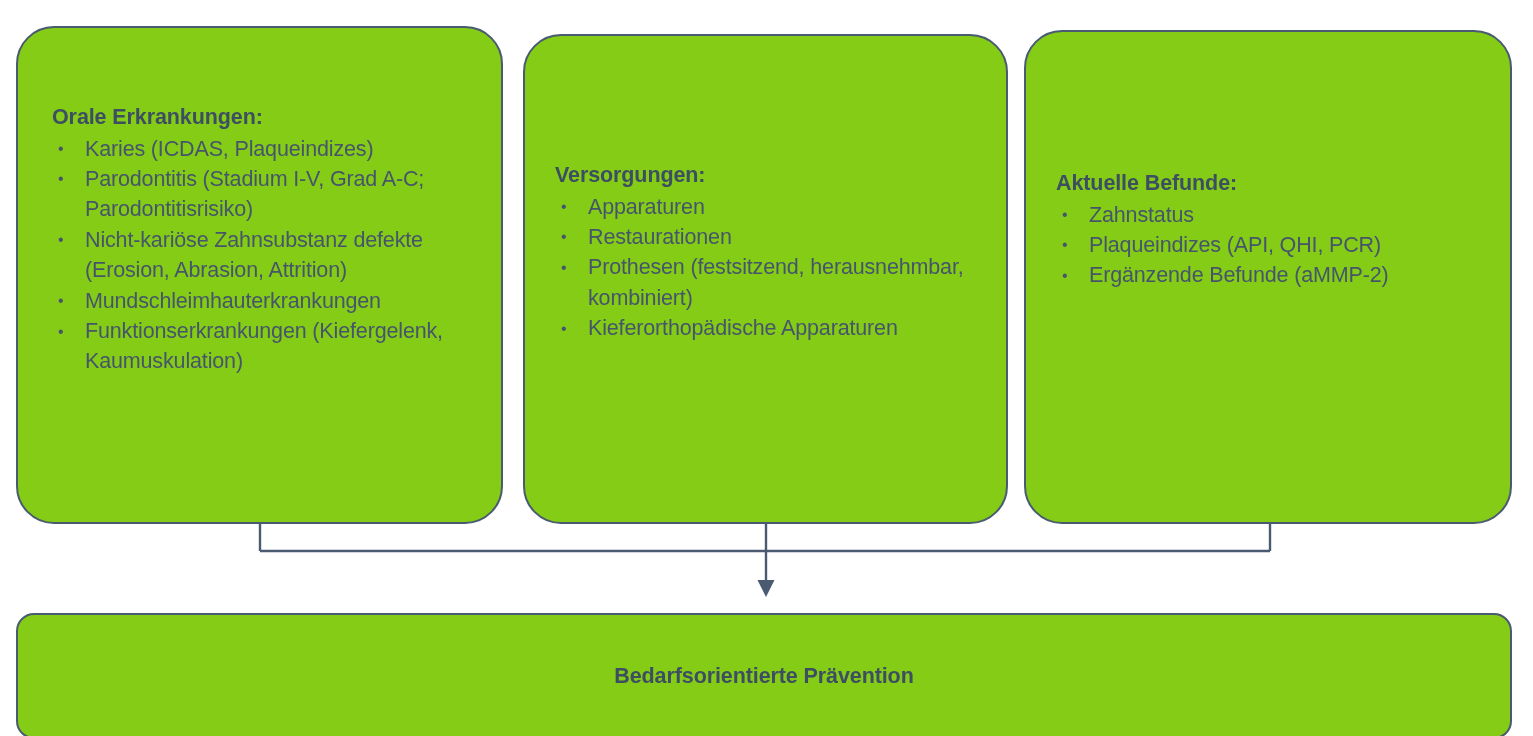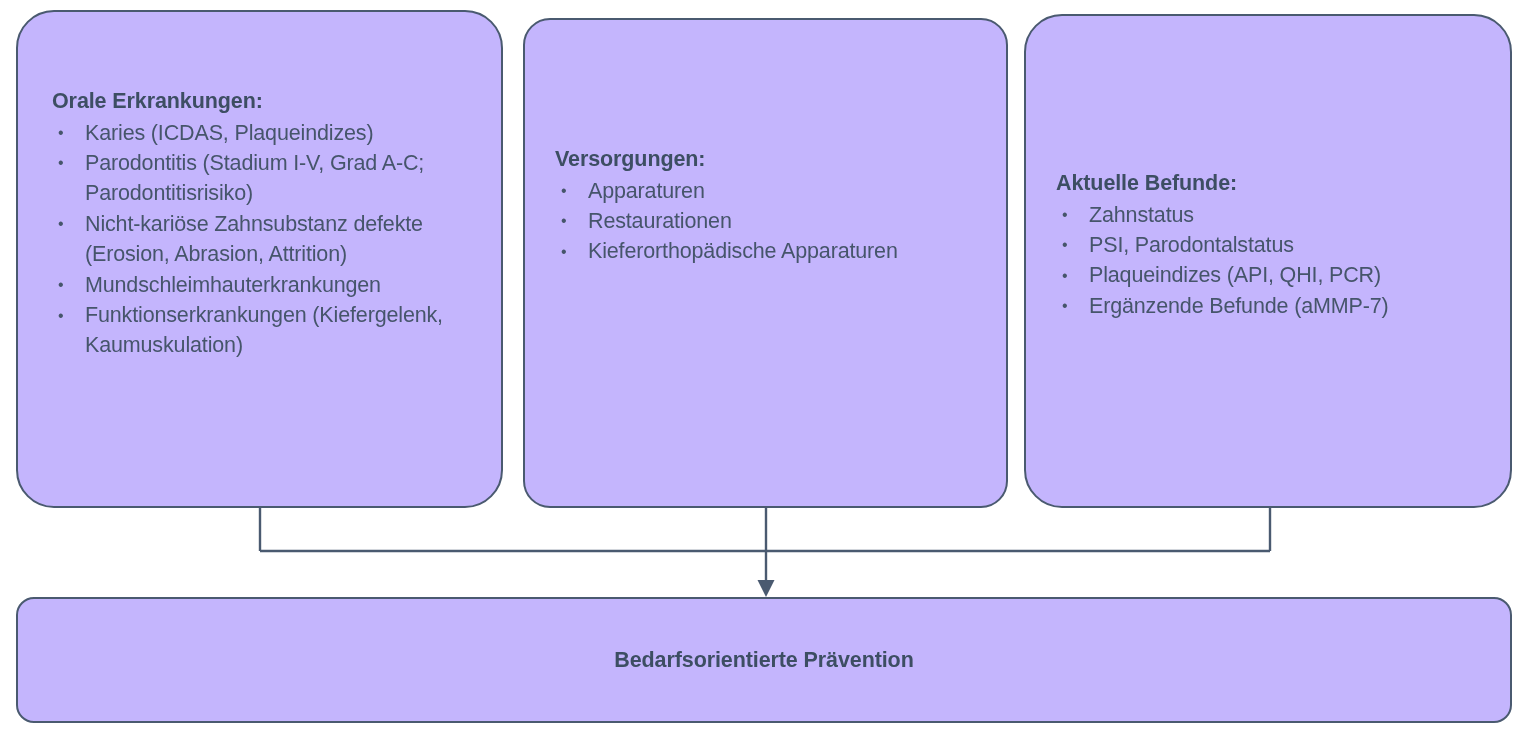--- a/index.html
+++ b/index.html
@@ -32,36 +32,37 @@
     width: 1533px;
     height: 736px;
     pointer-events: none;
   }
 
   
   .node-box {
     position: absolute;
     box-sizing: border-box;
     border: 2px solid #4a5a70;
-    background: #c4b5fd;
+    background: #84cc16;
+    margin-top: 16px;
   }
   .box-top {
     border-radius: 38px;
   }
   .box-bottom {
     border-radius: 18px;
   }
 
   #box-oral-diseases {
     left: 16px;  top: 10px;
     width: 487px; height: 498px;
   }
   #box-restorations {
     left: 523px; top: 18px;
-    width: 485px; height: 490px; border-radius: 27px;
+    width: 485px; height: 490px;
   }
   #box-findings {
     left: 1024px; top: 14px;
     width: 488px; height: 494px;
   }
   #box-prevention {
     left: 16px; top: 597px;
     width: 1496px; height: 126px;
     display: flex;
     align-items: center;
@@ -69,21 +70,21 @@
   }
 
   
   .box-content {
     position: absolute;
     left: 0;
     right: 0;
   }
   #box-oral-diseases .box-content { top: 74px; padding: 0 22px 0 34px; }
   #box-restorations .box-content  { top: 124px; padding: 0 22px 0 30px; }
-  #box-findings .box-content      { top: 152px; padding: 0 18px 0 30px; }
+  #box-findings .box-content      { top: 136px; padding: 0 18px 0 30px; }
 
   .box-heading {
     font-size: 21.5px;
     font-weight: bold;
     color: #3d4e63;
     line-height: 1.42;
     letter-spacing: -0.1px;
     margin: 0 0 1px 0;
   }
 
@@ -150,33 +151,33 @@
       </ul>
     </div>
   </div>
 
   <div class="node-box box-top" id="box-restorations">
     <div class="box-content">
       <div class="box-heading">Versorgungen:</div>
       <ul class="bullet-list">
         <li>Apparaturen</li>
         <li>Restaurationen</li>
+        <li>Prothesen (festsitzend, herausnehmbar, kombiniert)</li>
         <li>Kieferorthopädische Apparaturen</li>
       </ul>
     </div>
   </div>
 
   <div class="node-box box-top" id="box-findings">
     <div class="box-content">
       <div class="box-heading">Aktuelle Befunde:</div>
       <ul class="bullet-list">
         <li>Zahnstatus</li>
-        <li>PSI, Parodontalstatus</li>
         <li>Plaqueindizes (API, QHI, PCR)</li>
-        <li>Ergänzende Befunde (aMMP-7)</li>
+        <li>Ergänzende Befunde (aMMP-2)</li>
       </ul>
     </div>
   </div>
 
   <div class="node-box box-bottom" id="box-prevention">
     <div id="prevention-label">Bedarfsorientierte Prävention</div>
   </div>
 
 </div>
 

